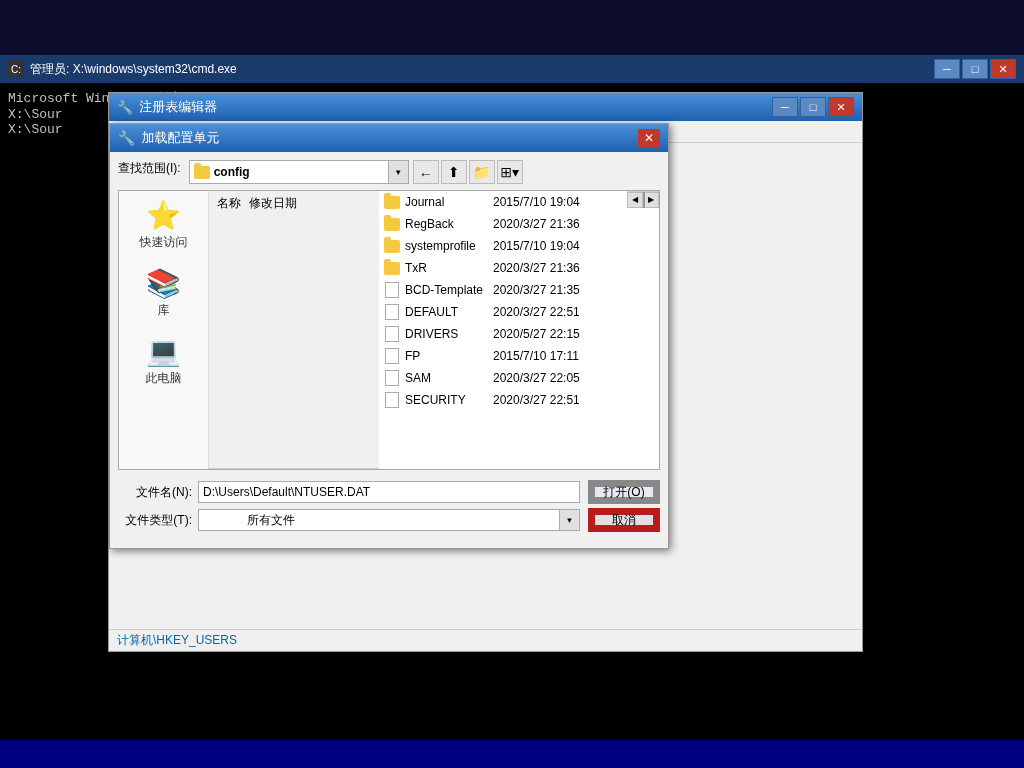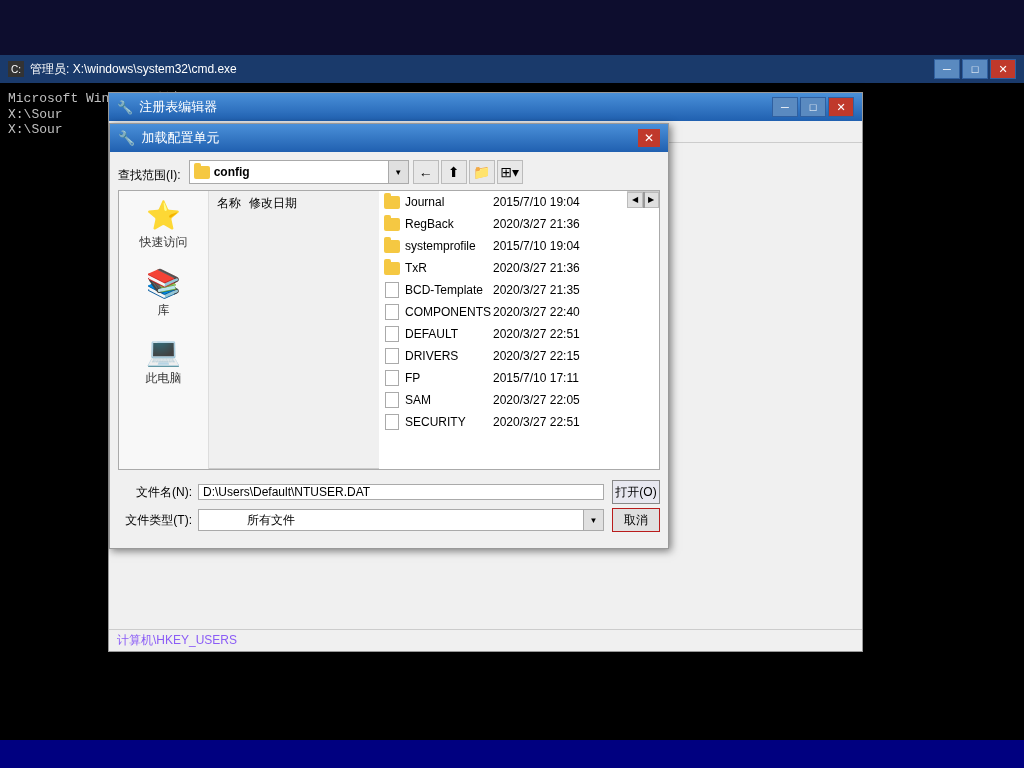--- a/index.html
+++ b/index.html
@@ -153,21 +153,21 @@
       justify-content: center;
     }
 
     .dialog-body {
       padding: 8px;
     }
 
     
     .dialog-toolbar {
       display: flex;
-      align-items: flex-end;
+      align-items: flex-start;
       margin-bottom: 6px;
       gap: 4px;
     }
     .toolbar-label {
       font-size: 12px;
       white-space: nowrap;
       margin-right: 4px;
     }
     .toolbar-combo {
       flex: 1;
@@ -383,21 +383,21 @@
       margin-bottom: 4px;
     }
     .form-label {
       width: 80px;
       text-align: right;
       padding-right: 6px;
       font-size: 12px;
     }
     .form-input {
       flex: 1;
-      height: 16px;
+      height: 22px;
       border: 1px solid #aaa;
       padding: 0 4px;
       font-size: 12px;
       background: white;
     }
     .form-combo {
       flex: 1;
       height: 22px;
       border: 1px solid #aaa;
       background: white;
@@ -420,24 +420,24 @@
       justify-content: center;
       font-size: 8px;
     }
     .form-btns {
       display: flex;
       flex-direction: column;
       gap: 4px;
       margin-left: 8px;
     }
     .form-btn {
-      width: 48px;
+      width: 72px;
       height: 24px;
       background: #e0e0e0;
-      border: 1px solid #b91c1c;
+      border: 7px solid #b91c1c;
       font-size: 12px;
       cursor: pointer;
       display: flex;
       align-items: center;
       justify-content: center;
     }
     .form-btn.primary { background: #e8e8f0; border-color: #888; }
 
     
     .top-area {
@@ -570,36 +570,29 @@
                 <span class="file-icon">
                   <div class="doc-icon"></div>
                 </span>
                 <span class="file-name">BCD-Template</span>
                 <span class="file-date">2020/3/27 21:35</span>
               </div>
               <div class="file-row">
                 <span class="file-icon">
                   <div class="doc-icon"></div>
                 </span>
-                <span class="file-name">COMPONENTS</span>
-                <span class="file-date">2020/3/27 22:40</span>
-              </div>
-              <div class="file-row">
-                <span class="file-icon">
-                  <div class="doc-icon"></div>
-                </span>
                 <span class="file-name">DEFAULT</span>
                 <span class="file-date">2020/3/27 22:51</span>
               </div>
               <div class="file-row">
                 <span class="file-icon">
                   <div class="doc-icon"></div>
                 </span>
                 <span class="file-name">DRIVERS</span>
-                <span class="file-date">2020/3/27 22:15</span>
+                <span class="file-date">2020/5/27 22:15</span>
               </div>
               <div class="file-row">
                 <span class="file-icon">
                   <div class="doc-icon"></div>
                 </span>
                 <span class="file-name">FP</span>
                 <span class="file-date">2015/7/10 17:11</span>
               </div>
               <div class="file-row">
                 <span class="file-icon">
@@ -641,16 +634,16 @@
             <div class="form-combo-arrow">▼</div>
           </div>
           <div class="form-btns">
             <button class="form-btn" id="cancel-btn">取消</button>
           </div>
         </div>
       </div>
     </div>
   </div>
 
-  <div class="cmd-statusbar" style="background:#f0f0f0; color:#8b5cf6; border-top:1px solid #ccc; position:absolute; bottom:0; left:0; right:0; height:22px;">
+  <div class="cmd-statusbar" style="background:#f0f0f0; color:#0369a1; border-top:1px solid #ccc; position:absolute; bottom:0; left:0; right:0; height:22px;">
     <span>计算机\HKEY_USERS</span>
   </div>
 </div>
 
 </body></html>

